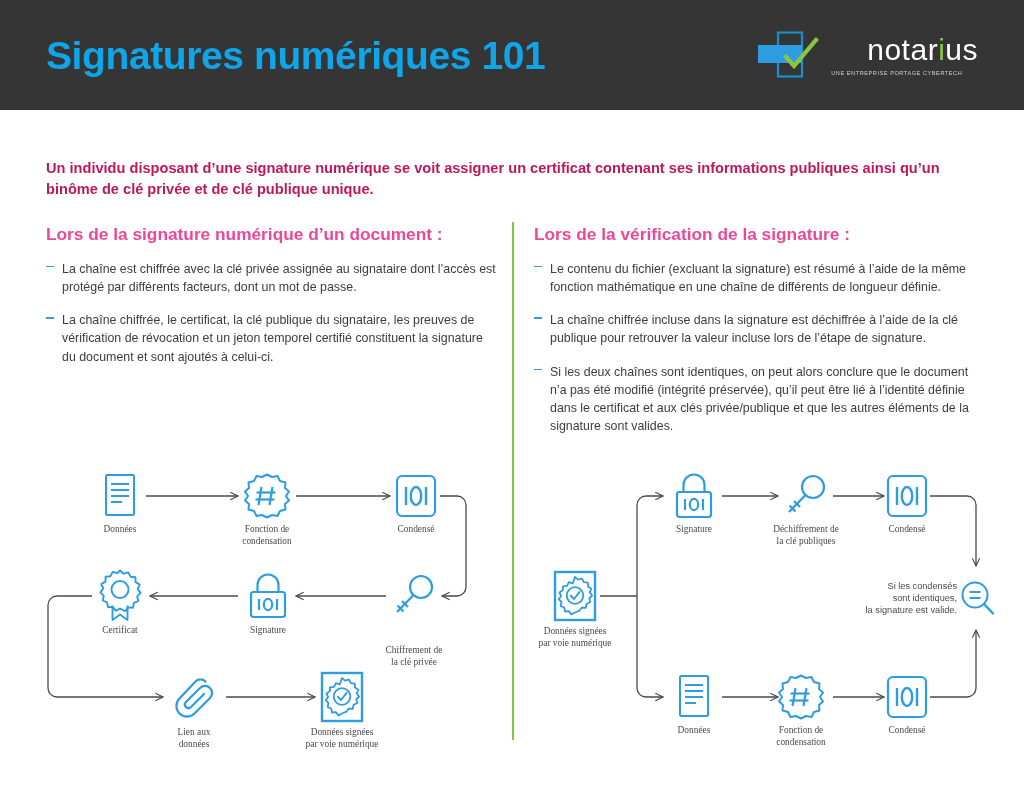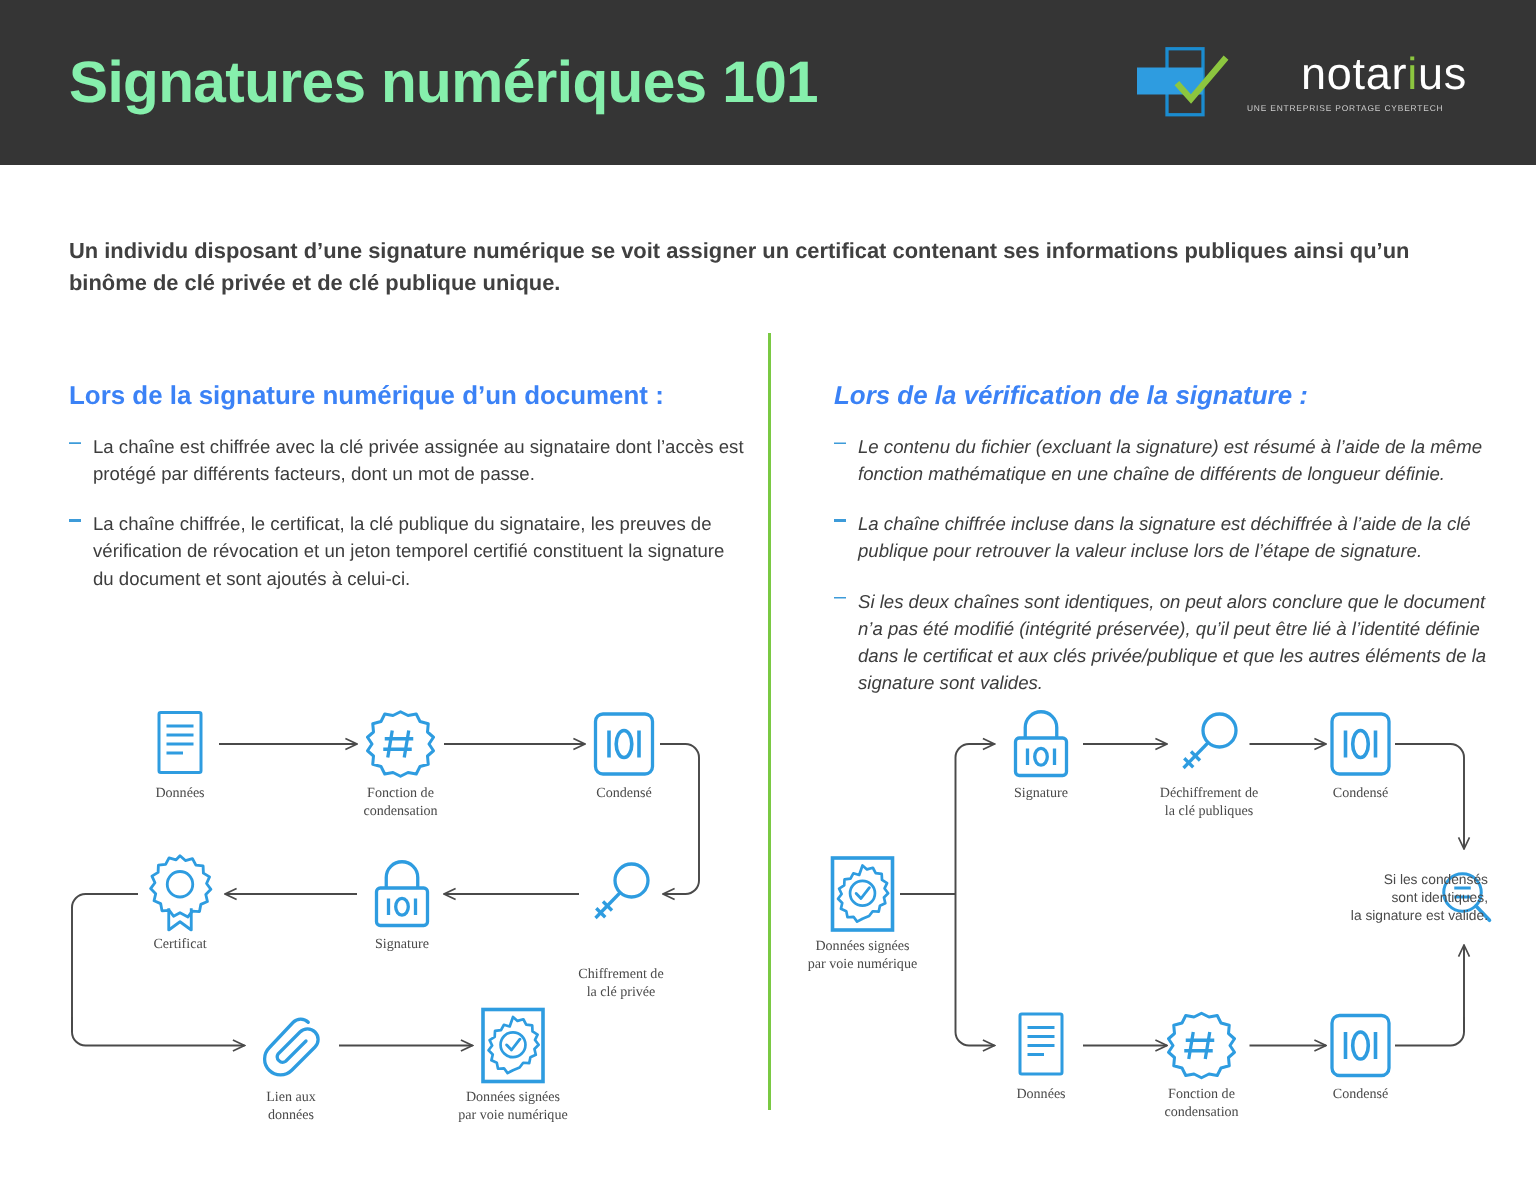--- a/index.html
+++ b/index.html
@@ -13,21 +13,21 @@
   }
 
   
   .header{
     position:absolute; left:0; top:0; width:1024px; height:110px;
     background:#353535;
     display:flex; align-items:center; justify-content:space-between;
     padding:0 46px 0 46px;
   }
   .header-title{
-    color:#86efac;
+    color:#0ea5e9;
     font-size:39px;
     font-weight:bold;
     letter-spacing:-0.4px;
     line-height:1;
   }
   .logo{ display:flex; align-items:center; gap:11px; }
   .logo-mark{ position:relative; width:64px; height:48px; flex:none; }
   .logo-words{ display:flex; flex-direction:column; align-items:flex-start; }
   .logo-name{
     font-size:30px; color:#ffffff; line-height:1;
@@ -35,30 +35,30 @@
   }
   .logo-name .g{ color:#8cc63f; }
   .logo-tag{
     font-size:5.6px; color:#cfcfcf; letter-spacing:0.55px;
     margin-top:5px; text-transform:uppercase; white-space:nowrap;
   }
 
   
   .intro{
     position:absolute; left:46px; top:158px; width:920px;
-    font-size:14.6px; font-weight:bold; color:#404040; line-height:1.42;
+    font-size:14.6px; font-weight:bold; color:#be185d; line-height:1.42;
   }
 
   
   .col{ position:absolute; top:224px; }
   .col-left{ left:46px; width:452px; }
-  .col-right{ left:556px; width:452px;font-style:italic; }
+  .col-right{ left:534px; width:452px; }
   .col-title{
-    font-size:17.3px; font-weight:bold; color:#3b82f6;
-    margin-bottom:15px; line-height:1.2;margin-top:29px;
+    font-size:17.3px; font-weight:bold; color:#ec4899;
+    margin-bottom:15px; line-height:1.2;
   }
   ul.bullets{ list-style:none; }
   ul.bullets li{
     position:relative; padding-left:16px; margin-bottom:15px;
     font-size:12.4px; line-height:1.47; color:#3d3d3d;
   }
   ul.bullets li .dash{
     position:absolute; left:0; top:6px; width:8px; height:1.6px;
     background:#3d9bd9;
   }
@@ -298,16 +298,16 @@
   <div class="node-label" style="left:575px; top:625px; width:170px;">Données signées
 par voie numérique</div>
   <div class="node-label" style="left:694px; top:523px; width:120px;">Signature</div>
   <div class="node-label" style="left:806px; top:523px; width:140px;">Déchiffrement de
 la clé publiques</div>
   <div class="node-label" style="left:907px; top:523px; width:110px;">Condensé</div>
   <div class="node-label" style="left:694px; top:724px; width:110px;">Données</div>
   <div class="node-label" style="left:801px; top:724px; width:130px;">Fonction de
 condensation</div>
   <div class="node-label" style="left:907px; top:724px; width:110px;">Condensé</div>
-  <div class="cmp-label" style="left:880px; top:580px; width:112px;">Si les condensés
+  <div class="cmp-label" style="left:845px; top:580px; width:112px;">Si les condensés
 sont identiques,
 la signature est valide.</div>
 </div>
 
 </body></html>

